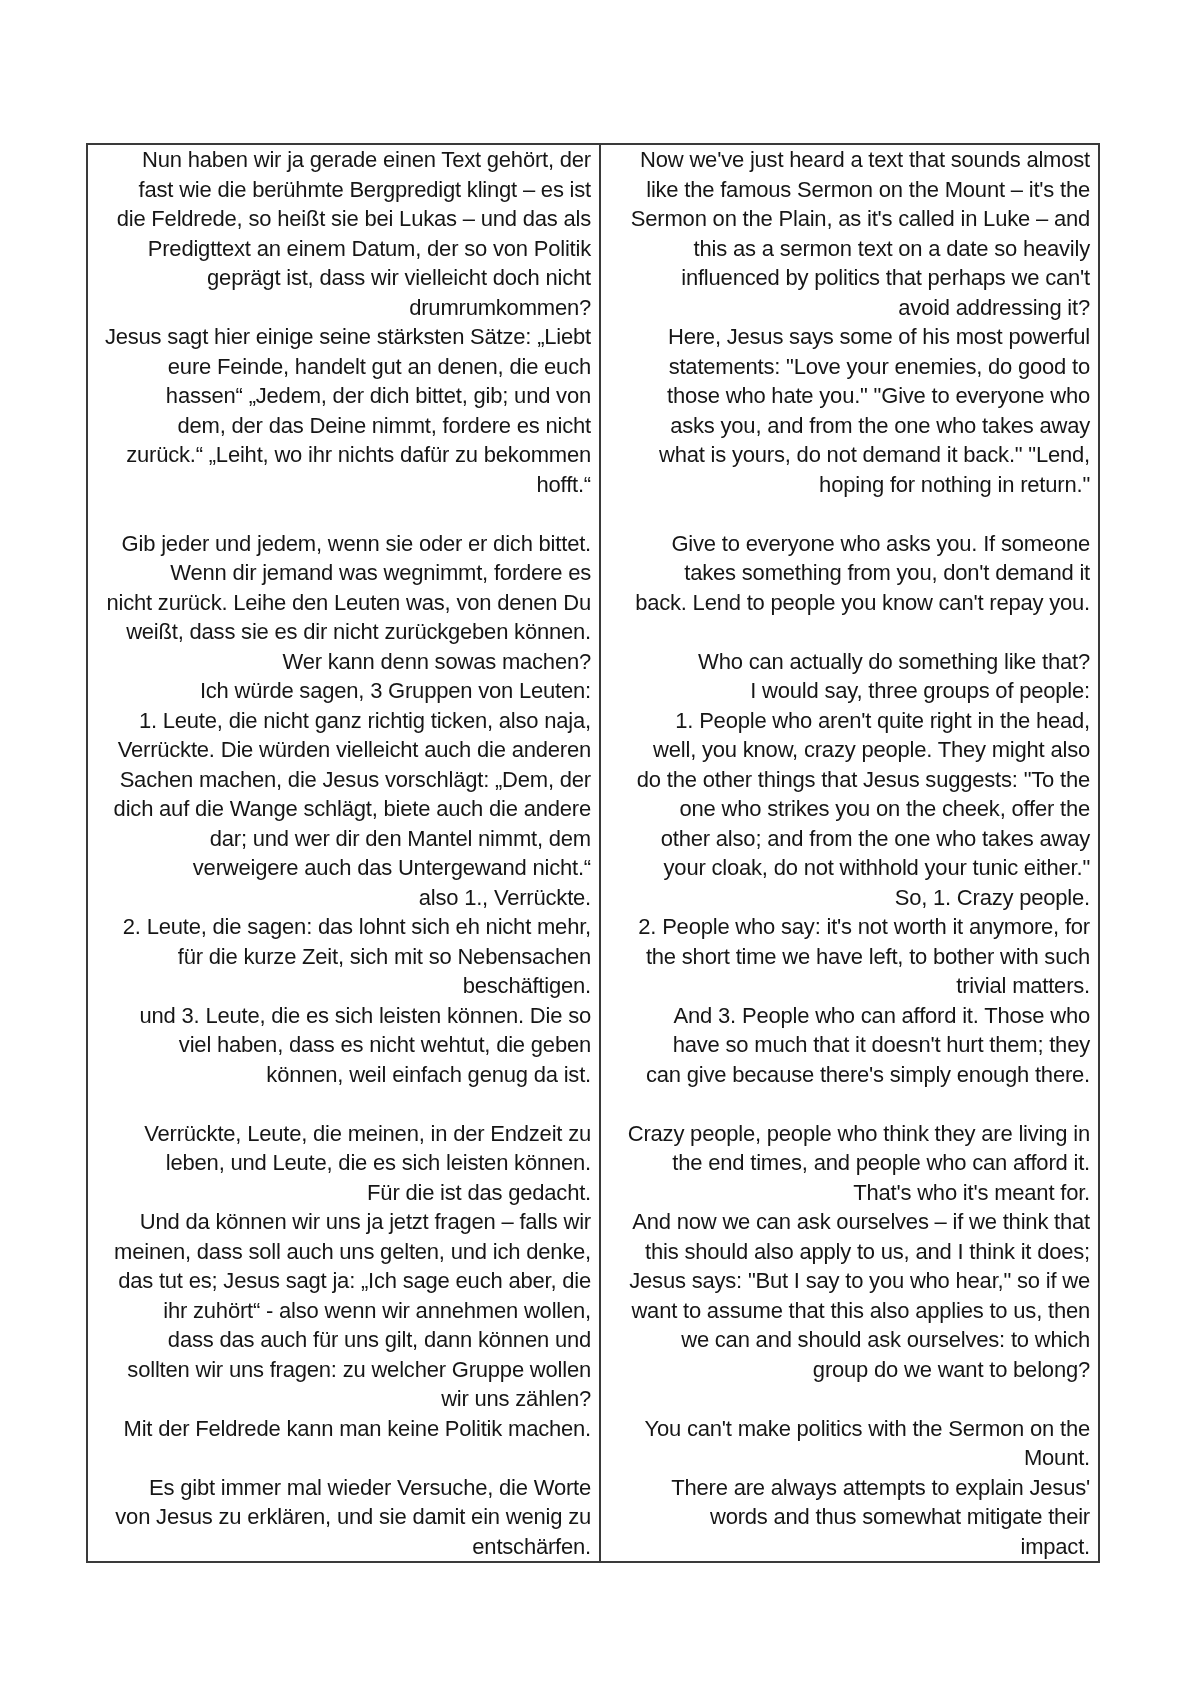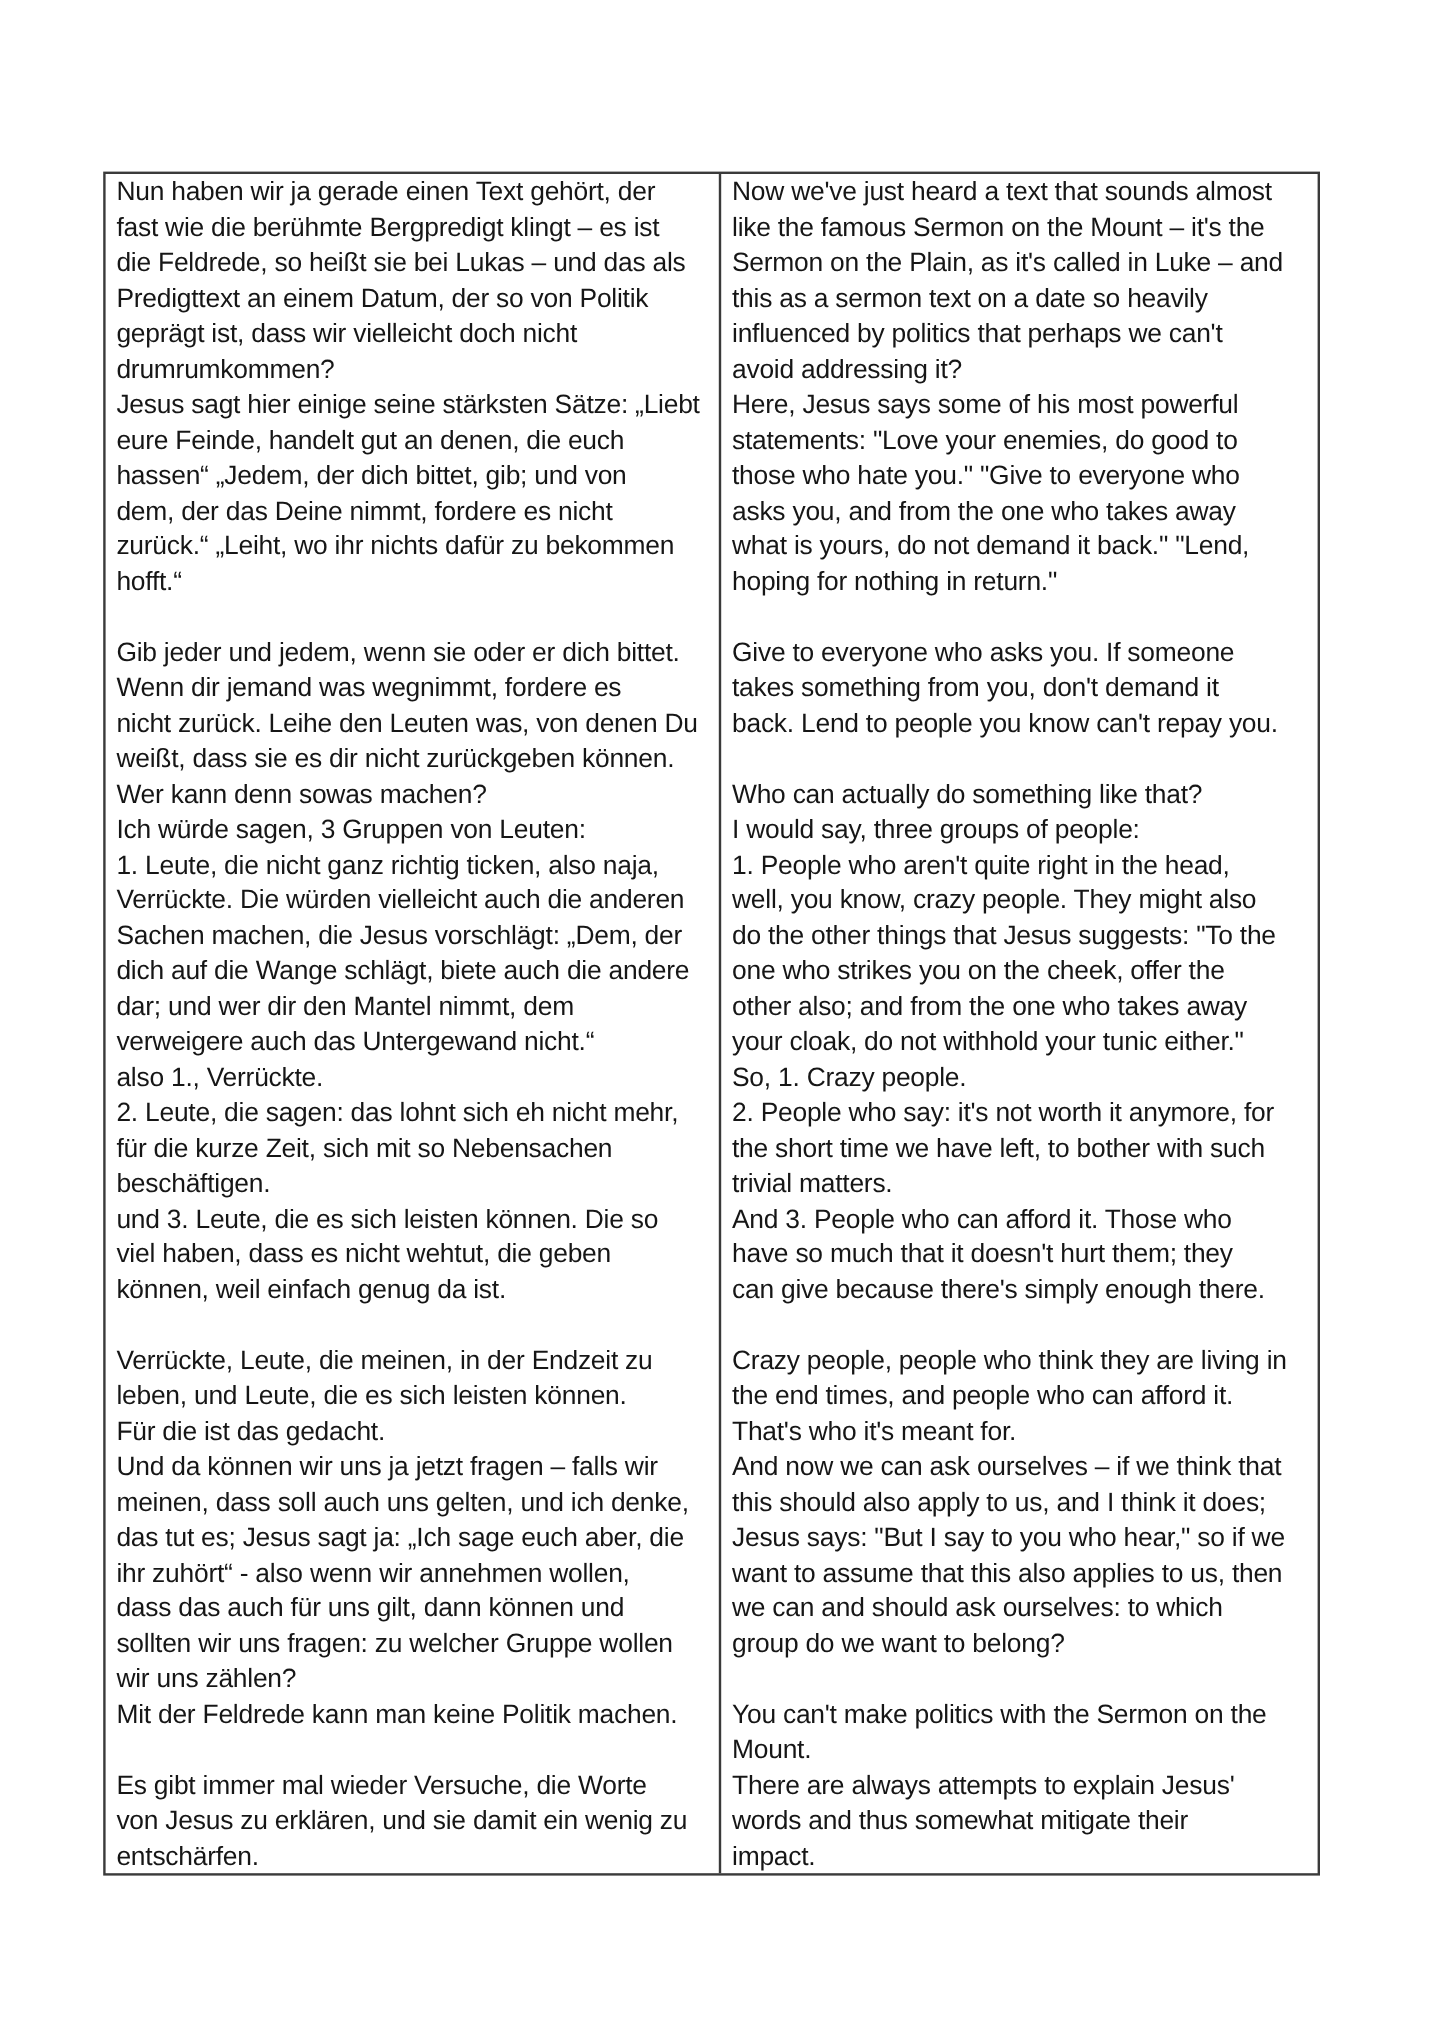--- a/index.html
+++ b/index.html
@@ -24,20 +24,21 @@
     height:1420px;
     border:2px solid var(--border-color);
     box-sizing:border-box;
     display:flex;
     background:var(--page-bg);
   }
   .cell{
     box-sizing:border-box;
     padding:0 8px 0 9px;
     overflow:hidden;
+    text-align:right;
   }
   .cell-left{
     flex:0 0 511px;
     width:511px;
   }
   .cell-right{
     flex:1 1 auto;
     border-left:2px solid var(--border-color);
   }
   .cell-text{

